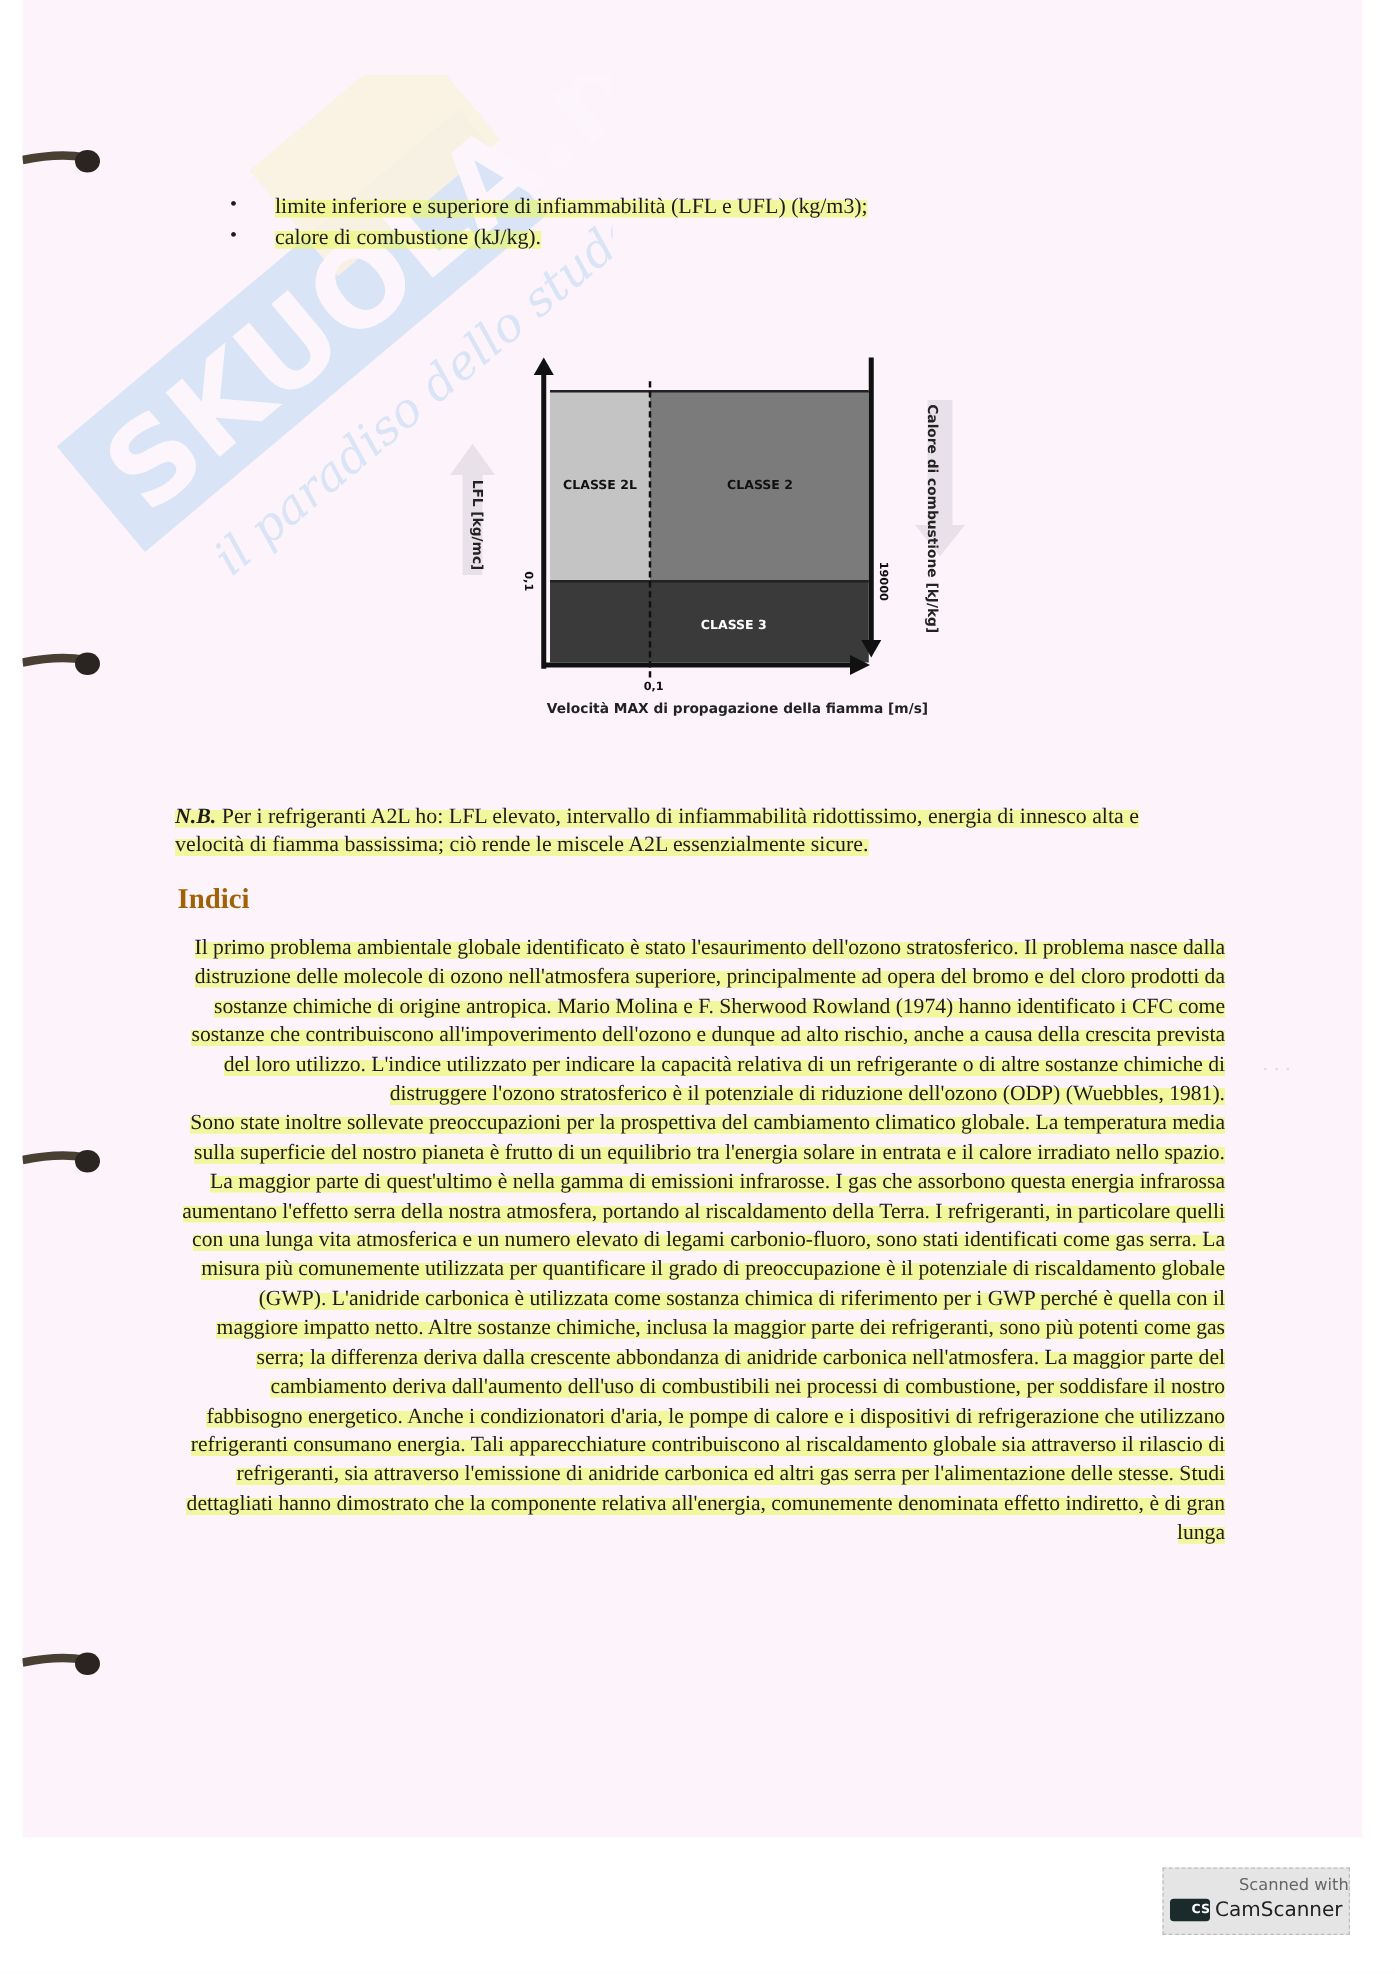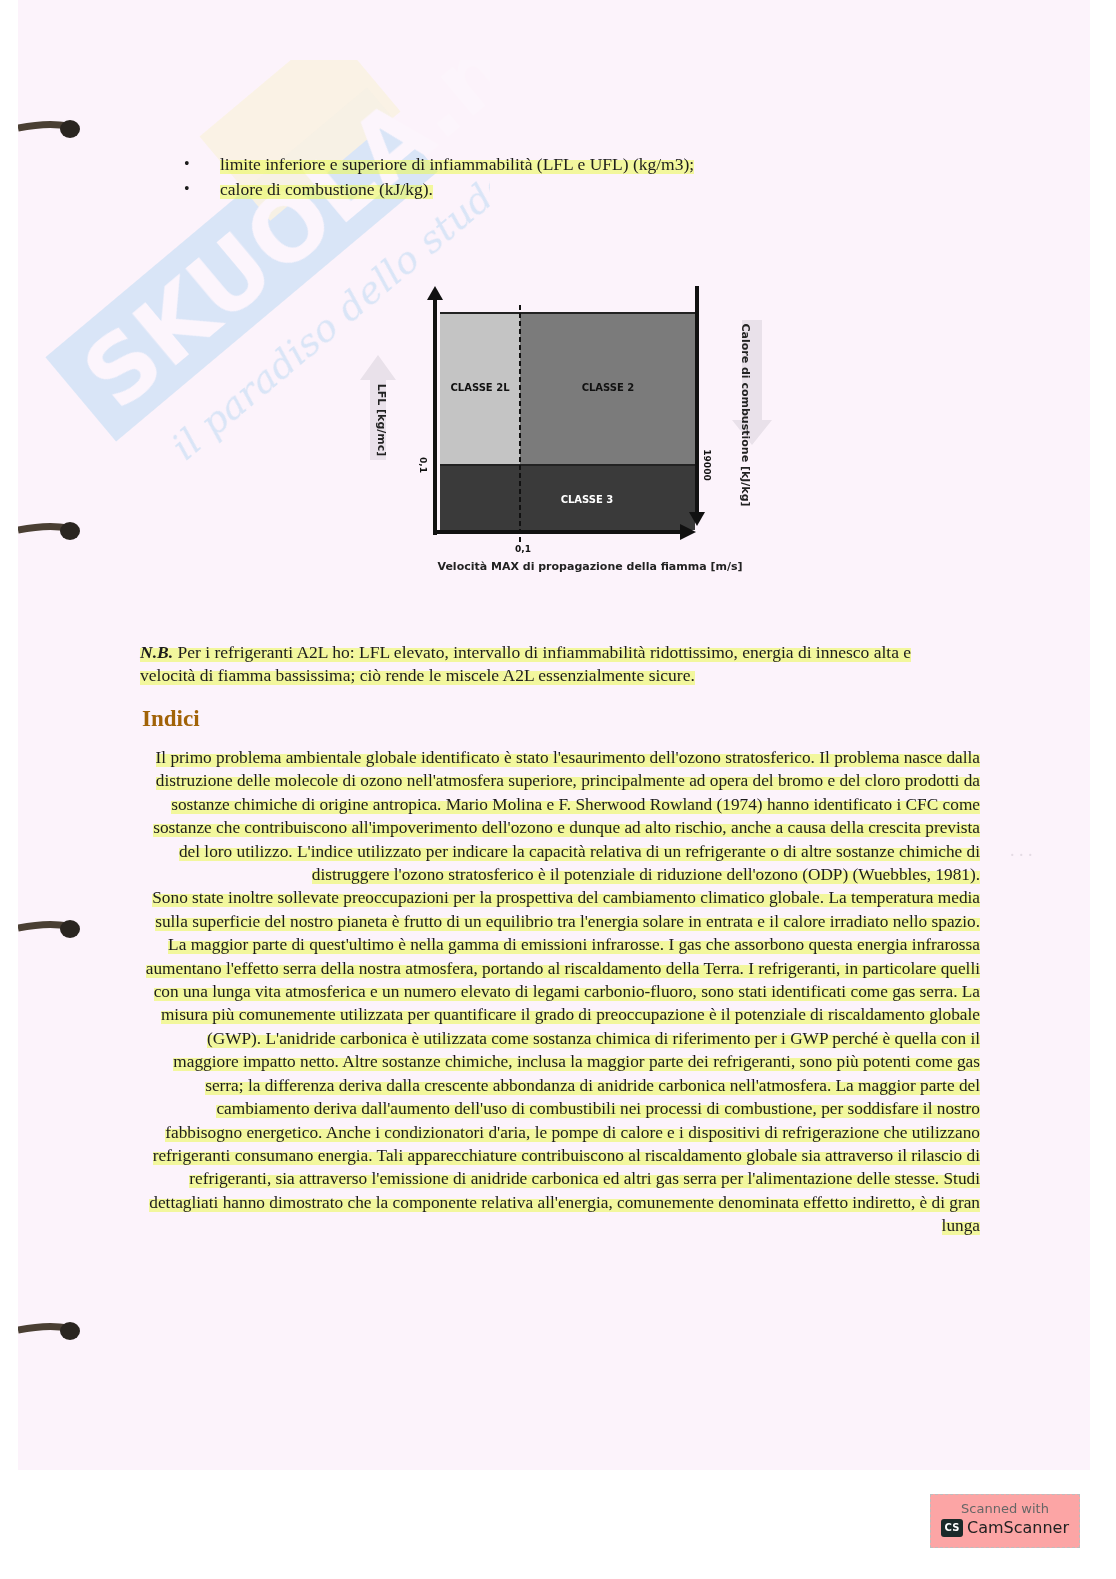--- a/index.html
+++ b/index.html
@@ -40,27 +40,27 @@
     font-size:23px; font-weight:bold; color:#a16207;
     font-family:"Liberation Serif", serif;
   }
   .body-text {
     position:absolute; left:140px; top:746px; width:840px;
     font-size:17.3px; line-height:23.4px; color:#1c1c1c; margin:0;text-align:right;
   }
   .body-text p { margin:0; }
   .stamp {
     position:absolute; left:930px; top:1494px; width:148px; height:52px;
-    border:1px dashed #bdbdbd; background:#fca5a5;
-    font-family:"DejaVu Sans", sans-serif; text-align:center;
+    border:1px dashed #bdbdbd; background:#e5e5e5;
+    font-family:"DejaVu Sans", sans-serif; text-align:right;
   }
   .stamp .top { font-size:13px; color:#666; margin-top:6px; }
   .stamp .bottom { font-size:16px; color:#222; margin-top:2px; display:flex; align-items:center; justify-content:center; gap:4px; }
   .stamp .logo {
-    display:inline-block; width:22px; height:18px; background:#1b2a2a; color:#fff;
+    display:inline-block; width:32px; height:18px; background:#1b2a2a; color:#fff;
     font-size:10px; font-weight:bold; line-height:18px; border-radius:3px;
   }
   .faint {
     position:absolute; color:rgba(120,110,130,0.18); font-size:18px;
     font-family:"Liberation Serif", serif;
   }
 </style>
 </head>
 <body>
 

